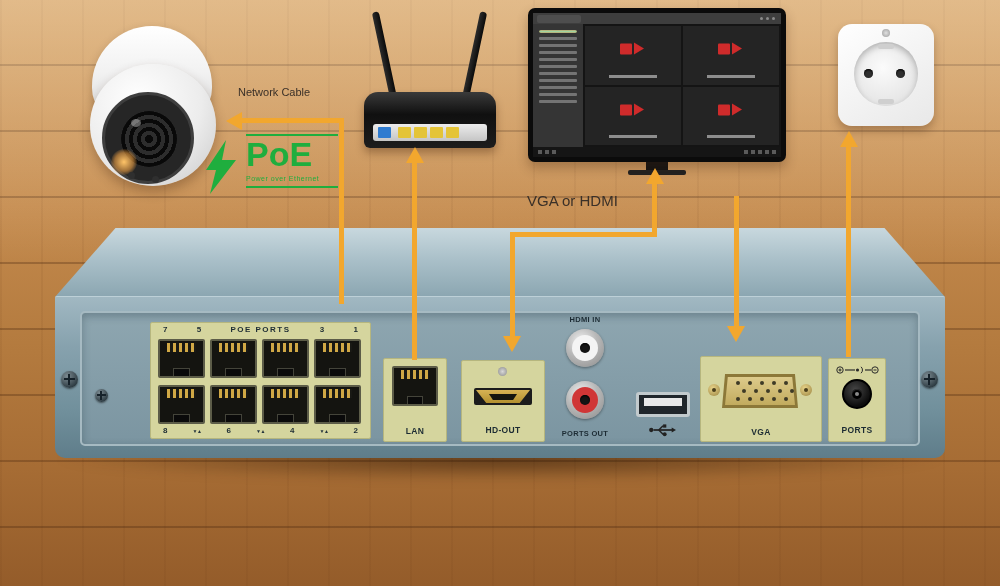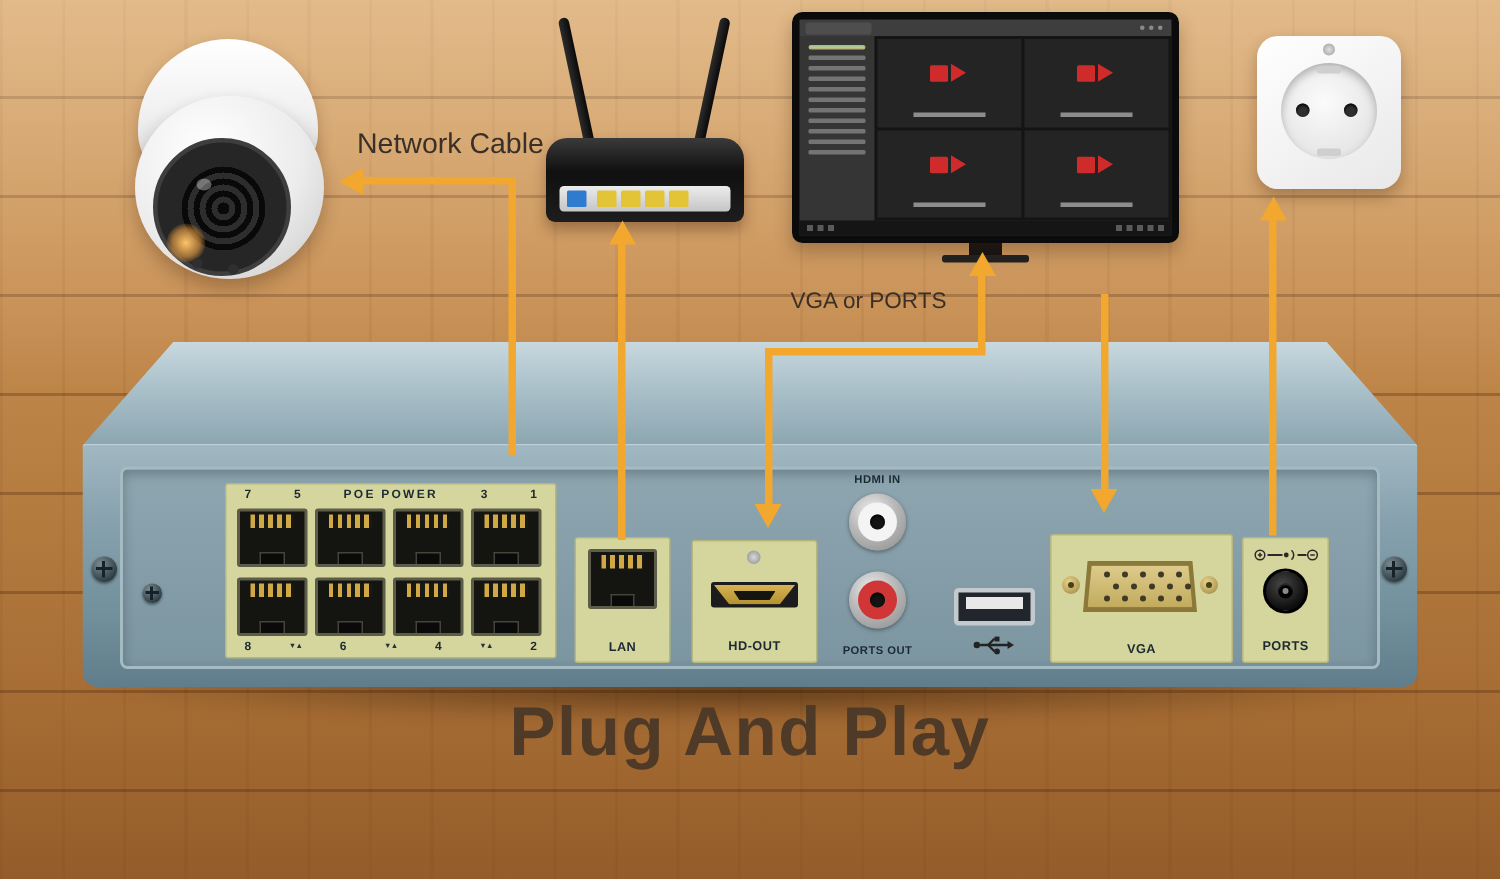--- a/index.html
+++ b/index.html
@@ -35,21 +35,21 @@
 
   
   #poe{left:202px;top:134px;width:140px;height:66px;z-index:14}
   #poe-bolt{position:absolute;left:0;top:6px;width:38px;height:54px}
   #poe-name{position:absolute;left:44px;top:3px;font-size:34px;font-weight:bold;line-height:1;color:var(--poe-green,#1fae3e)}
   #poe-sub{position:absolute;left:44px;top:41px;font-size:7px;letter-spacing:.5px;color:var(--poe-green,#1fae3e);white-space:nowrap}
   .poe-line{position:absolute;left:44px;width:92px;height:2px;background:var(--poe-green,#1fae3e)}
   #poe-line-top{top:0}#poe-line-bot{top:52px}
 
   
-  #lbl-netcable{left:238px;top:86px;font-size:19px;color:var(--label-text,#3a3028);z-index:20}
+  #lbl-netcable{left:238px;top:86px;font-size:11px;color:var(--label-text,#3a3028);z-index:20}
   #lbl-vga-hdmi{left:527px;top:192px;font-size:15px;color:var(--label-text,#3a3028);z-index:20}
   #title{left:0;top:460px;width:1000px;text-align:center;font-size:46px;font-weight:600;
     letter-spacing:1px;color:var(--title-text,#4e3a26);z-index:20}
 
   
   #router{left:364px;top:8px;width:132px;height:150px;z-index:10}
   .ant{position:absolute;width:7px;height:88px;background:linear-gradient(90deg,#2c2c2c,#0a0a0a);border-radius:4px 4px 2px 2px}
   #antL{left:26px;top:2px;transform:rotate(-12deg);transform-origin:50% 100%}
   #antR{left:98px;top:2px;transform:rotate(12deg);transform-origin:50% 100%}
   #router-body{position:absolute;left:0;top:84px;width:132px;height:56px;
@@ -199,21 +199,21 @@
   <div class="abs" id="nvr-front"></div>
   <div class="abs" id="nvr-panel"></div>
   <div class="abs screw" id="screw-l"></div>
   <div class="abs screw" id="screw-r"></div>
   <div class="abs screw" id="gscrew"></div>
 
   <div class="abs hl" id="poe-hl"></div>
   <div class="abs" id="poe-head">
     <span>7</span>
     <span>5</span>
-    <span class="poe-title">POE POWER</span>
+    <span class="poe-title">POE PORTS</span>
     <span>3</span>
     <span>1</span>
   </div>
   <div class="abs" id="poe-grid">
     <div class="rj45"></div>
     <div class="rj45"></div>
     <div class="rj45"></div>
     <div class="rj45"></div>
     <div class="rj45"></div>
     <div class="rj45"></div>
@@ -321,23 +321,32 @@
   <div class="seg" style="left:846px;top:145px;width:5px;height:212px"></div>
 
   <div class="abs" id="cam-body"></div>
   <div class="abs" id="cam-ball"></div>
   <div class="abs" id="cam-ring"></div>
   <div class="abs" id="cam-lens"></div>
   <div class="abs" id="cam-glow"></div>
   <div class="abs cam-dot" id="cam-dot1"></div>
   <div class="abs cam-dot" id="cam-dot2"></div>
 
+  <div class="abs" id="poe">
+    <svg id="poe-bolt" viewBox="0 0 38 54">
+      <polygon points="24,0 4,30 14,30 8,54 34,20 20,20" fill="#1fae3e"></polygon>
+    </svg>
+    <div class="poe-line" id="poe-line-top"></div>
+    <div id="poe-name">PoE</div>
+    <div id="poe-sub">Power over Ethernet</div>
+    <div class="poe-line" id="poe-line-bot"></div>
+  </div>
 
   <div class="abs" id="lbl-netcable">Network Cable</div>
-  <div class="abs" id="lbl-vga-hdmi">VGA or PORTS</div>
+  <div class="abs" id="lbl-vga-hdmi">VGA or HDMI</div>
 
   <div class="abs" id="router">
     <div class="ant" id="antL"></div>
     <div class="ant" id="antR"></div>
     <div id="router-body"></div>
     <div id="router-strip"></div>
     <span class="rp" id="rp0"></span>
     <span class="rp" id="rp1"></span>
     <span class="rp" id="rp2"></span>
     <span class="rp" id="rp3"></span>
@@ -401,15 +410,14 @@
   <div class="abs" id="mbase"></div>
 
   <div class="abs" id="outlet"></div>
   <div class="abs" id="outlet-recess"></div>
   <div class="abs oclip" id="oclip1"></div>
   <div class="abs oclip" id="oclip2"></div>
   <div class="abs ohole" id="ohole1"></div>
   <div class="abs ohole" id="ohole2"></div>
   <div class="abs" id="oscrew"></div>
 
-  <div class="abs" id="title">Plug And Play</div>
 
 </div>
 
 </body></html>

